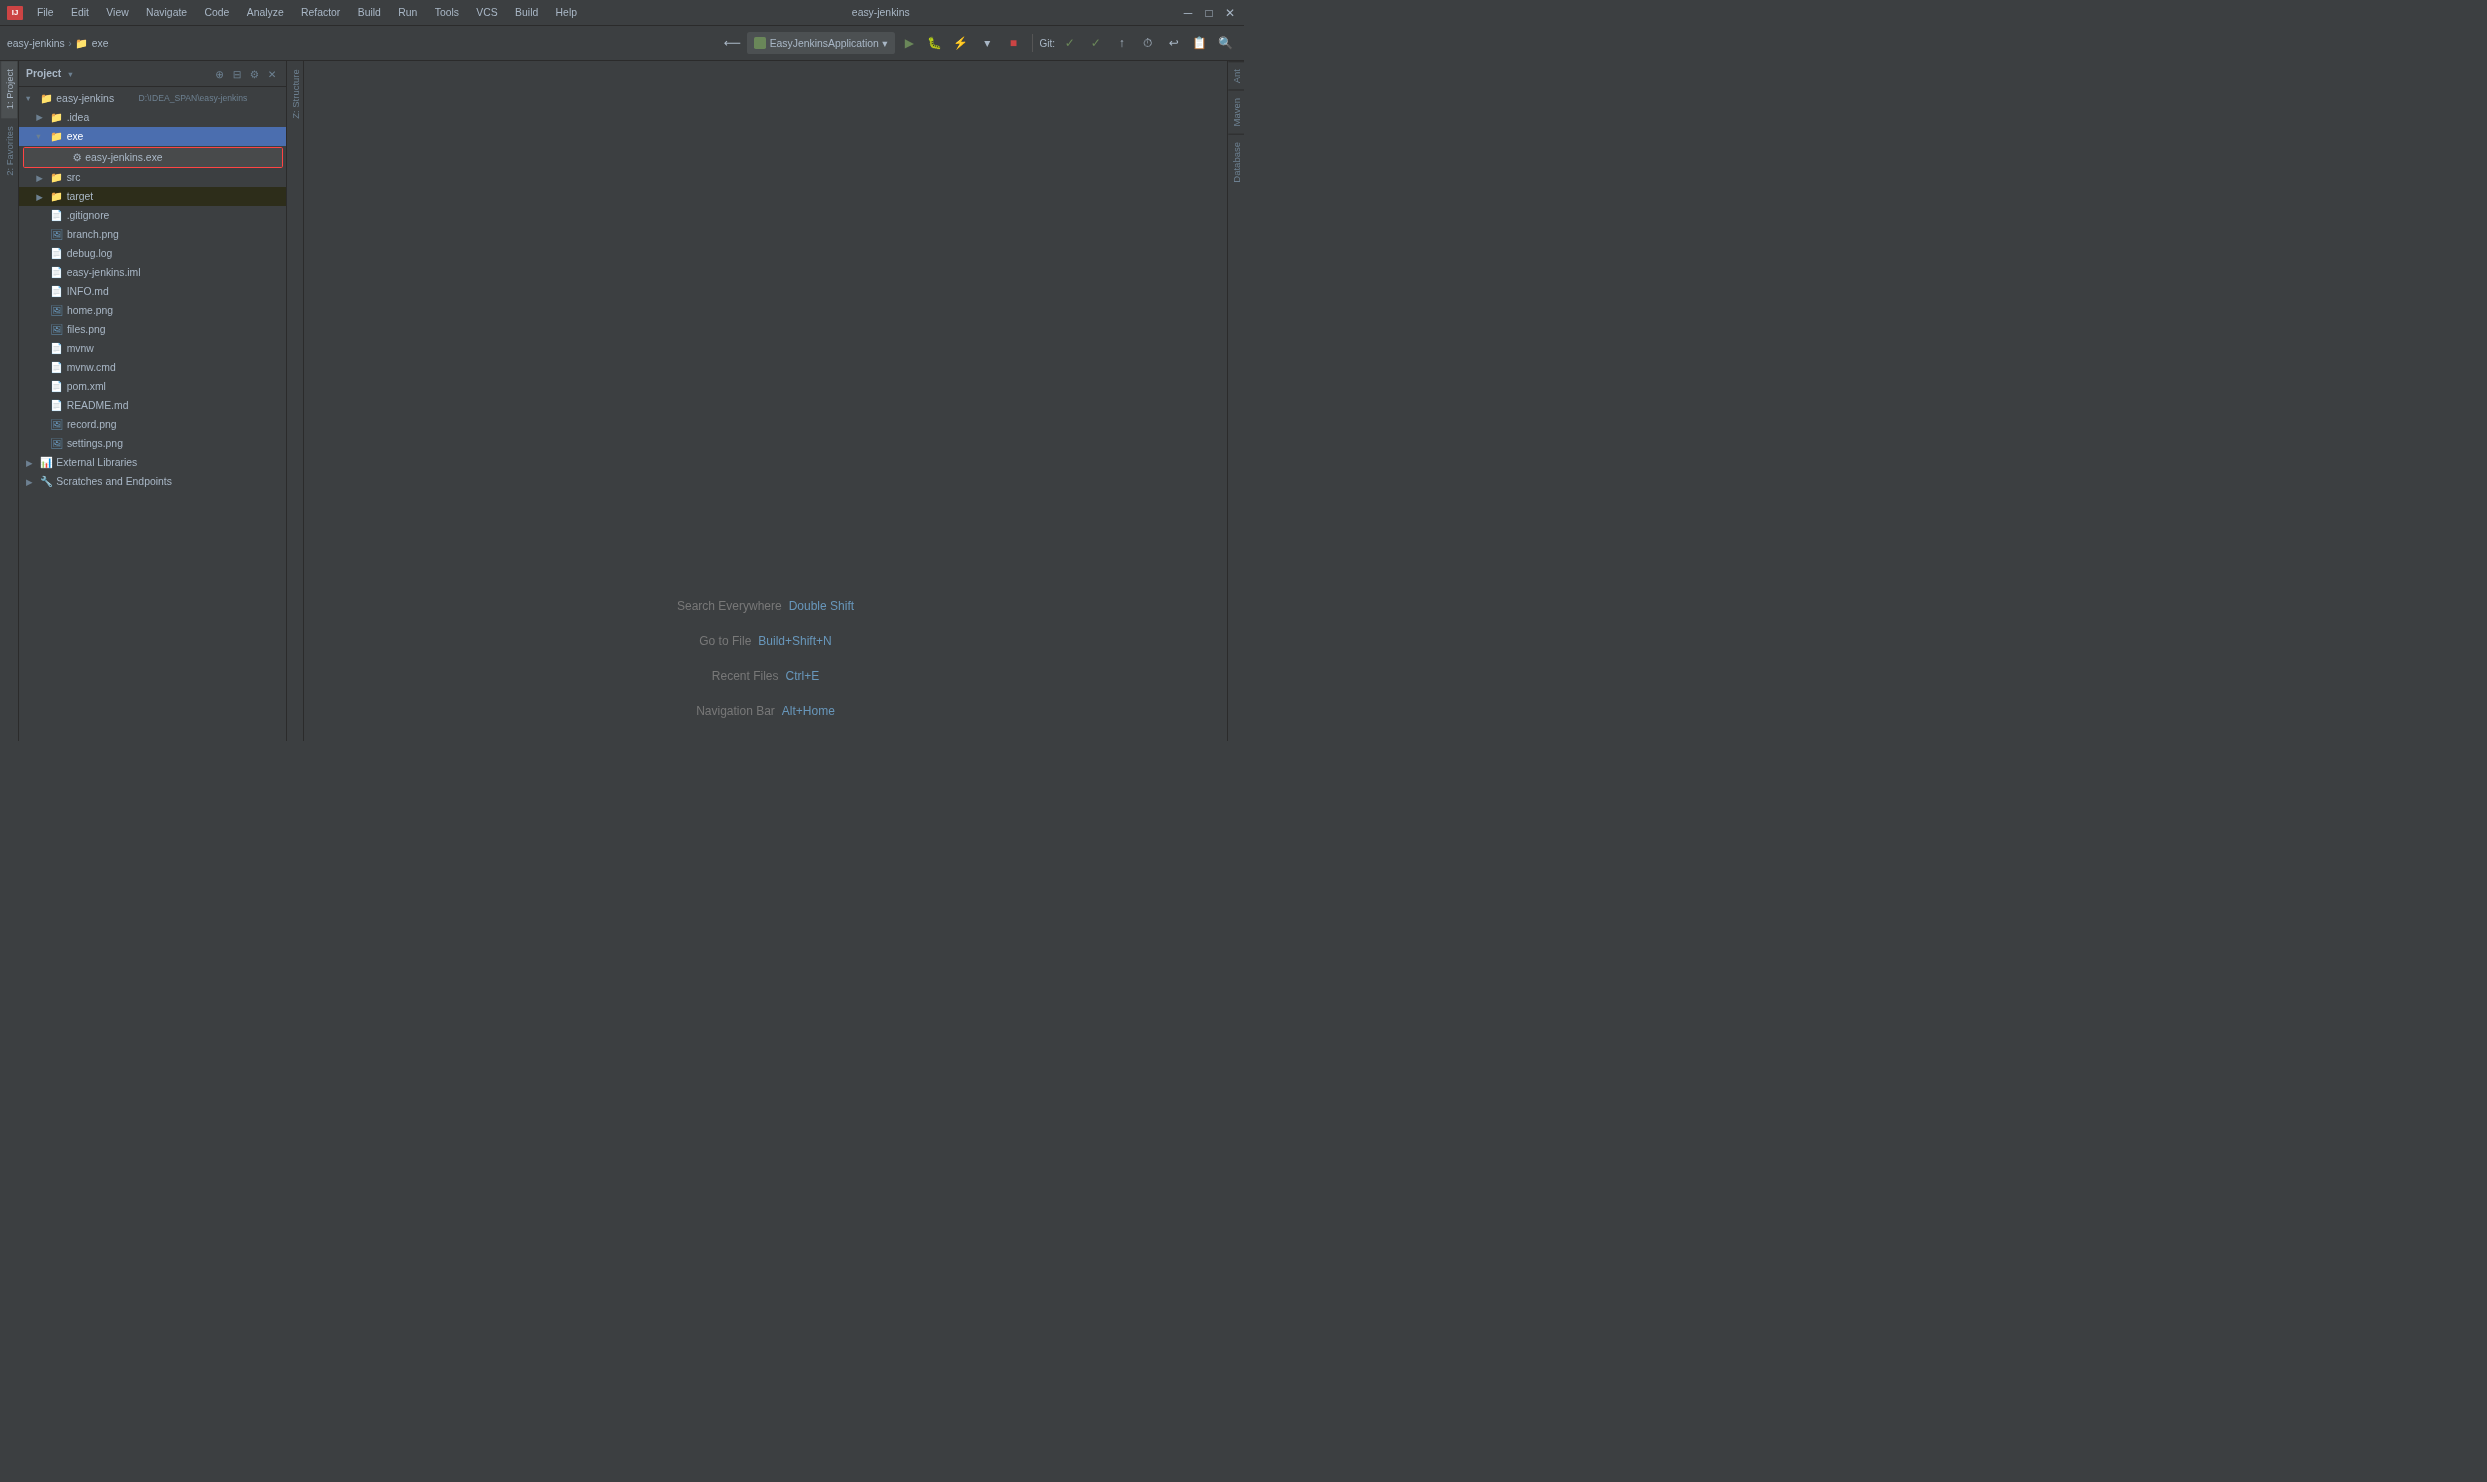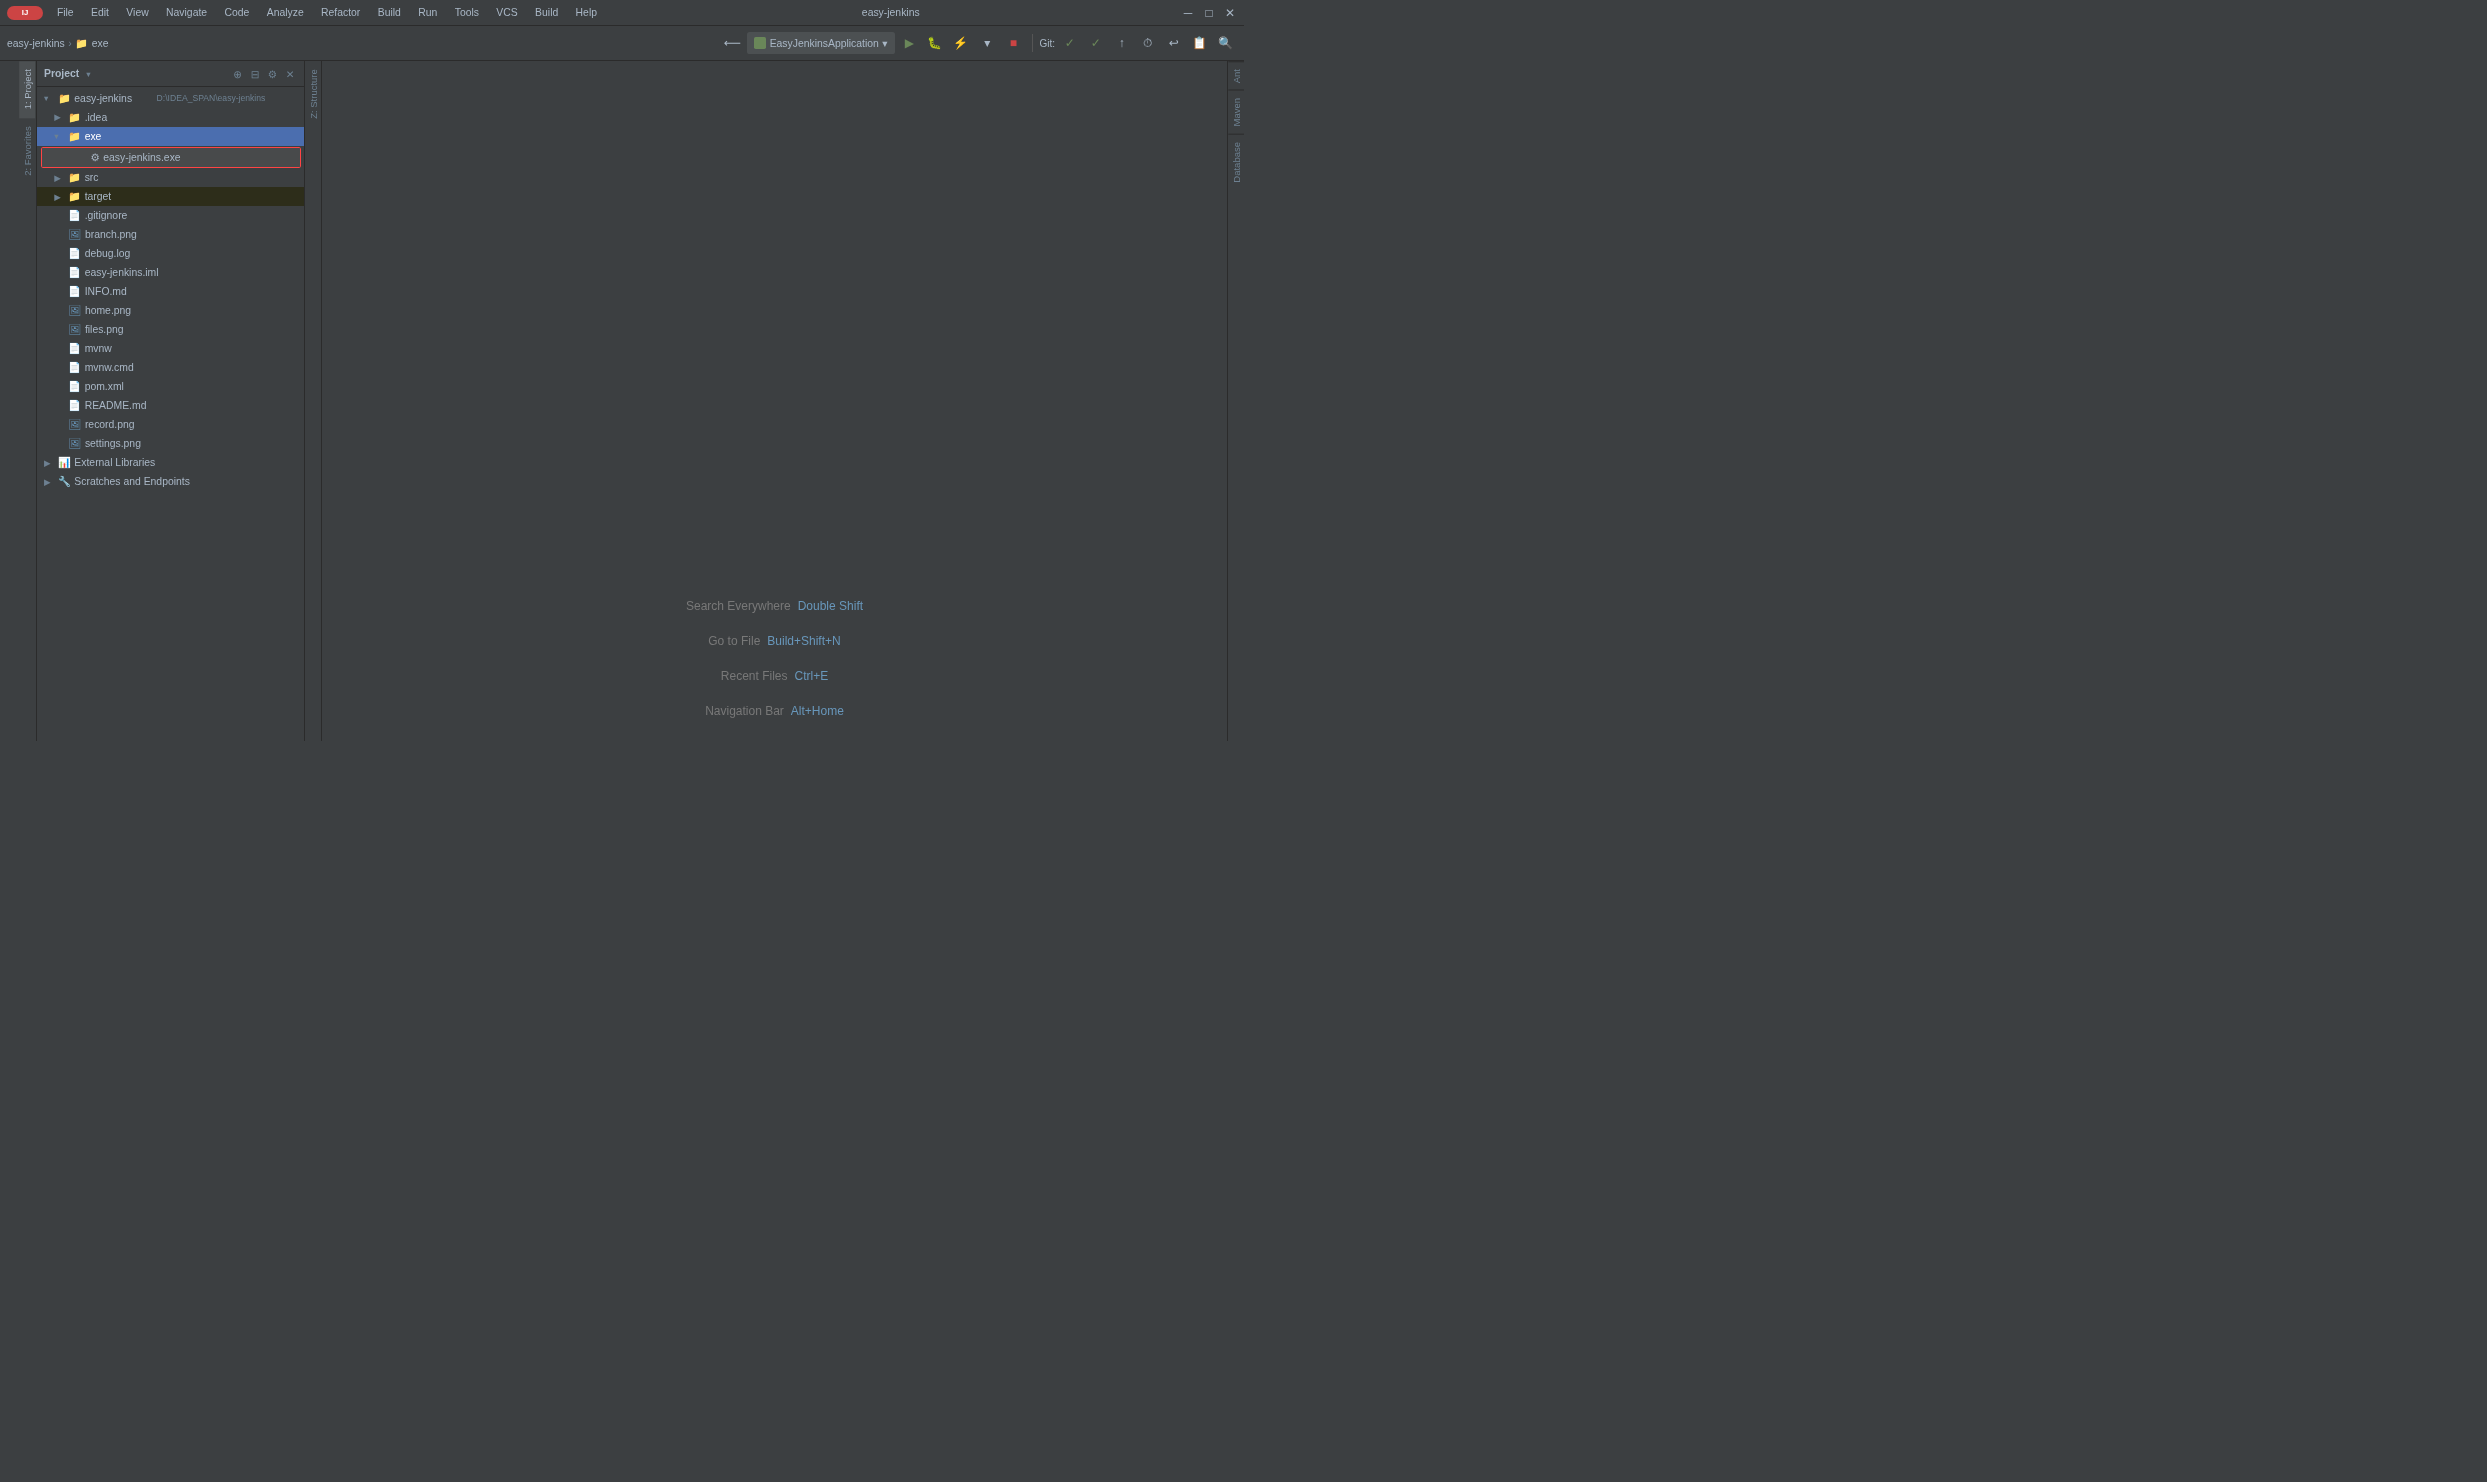--- a/index.html
+++ b/index.html
@@ -269,23 +269,23 @@
     .vert-tab.active { color: #a9b7c6; background: #4c5052; }
 
     .bottom-run-area {
       display: flex;
       flex-direction: column;
       flex: 1;
       overflow: hidden;
     }
 
     .app-logo {
-      width: 36px; height: 14px;
+      width: 16px; height: 14px;
       background: #cc4444;
-      border-radius: 7px;
+      border-radius: 1px;
       display: flex; align-items: center; justify-content: center;
       font-size: 7.8px; color: white; font-weight: bold;
     }
   </style>
 </head>
 <body>
 
 <div id="titlebar">
   <div id="titlebar-left">
     <div class="app-logo">IJ</div>
@@ -332,21 +332,21 @@
   <span class="git-label">Git:</span>
   <div class="toolbar-btn" style="color:#6a8759;">✓</div>
   <div class="toolbar-btn" style="color:#6a8759;">✓</div>
   <div class="toolbar-btn">↑</div>
   <div class="toolbar-btn">⏱</div>
   <div class="toolbar-btn">↩</div>
   <div class="toolbar-btn">📋</div>
   <div class="toolbar-btn">🔍</div>
 </div>
 
-<div id="main-layout" style="display:flex; height:calc(100vh - 26px - 35px - 19px - 173px);padding-left:18px;">
+<div id="main-layout" style="display:flex; height:calc(100vh - 26px - 35px - 19px - 173px);">
 
   <div id="vertical-tabs">
     <div class="vert-tab active">1: Project</div>
     <div class="vert-tab">2: Favorites</div>
   </div>
 
   <div id="project-panel">
     <div id="project-header">
       <span class="project-title">Project</span>
       <span style="font-size:8.6px;color:#6d8091;cursor:pointer;">▾</span>

